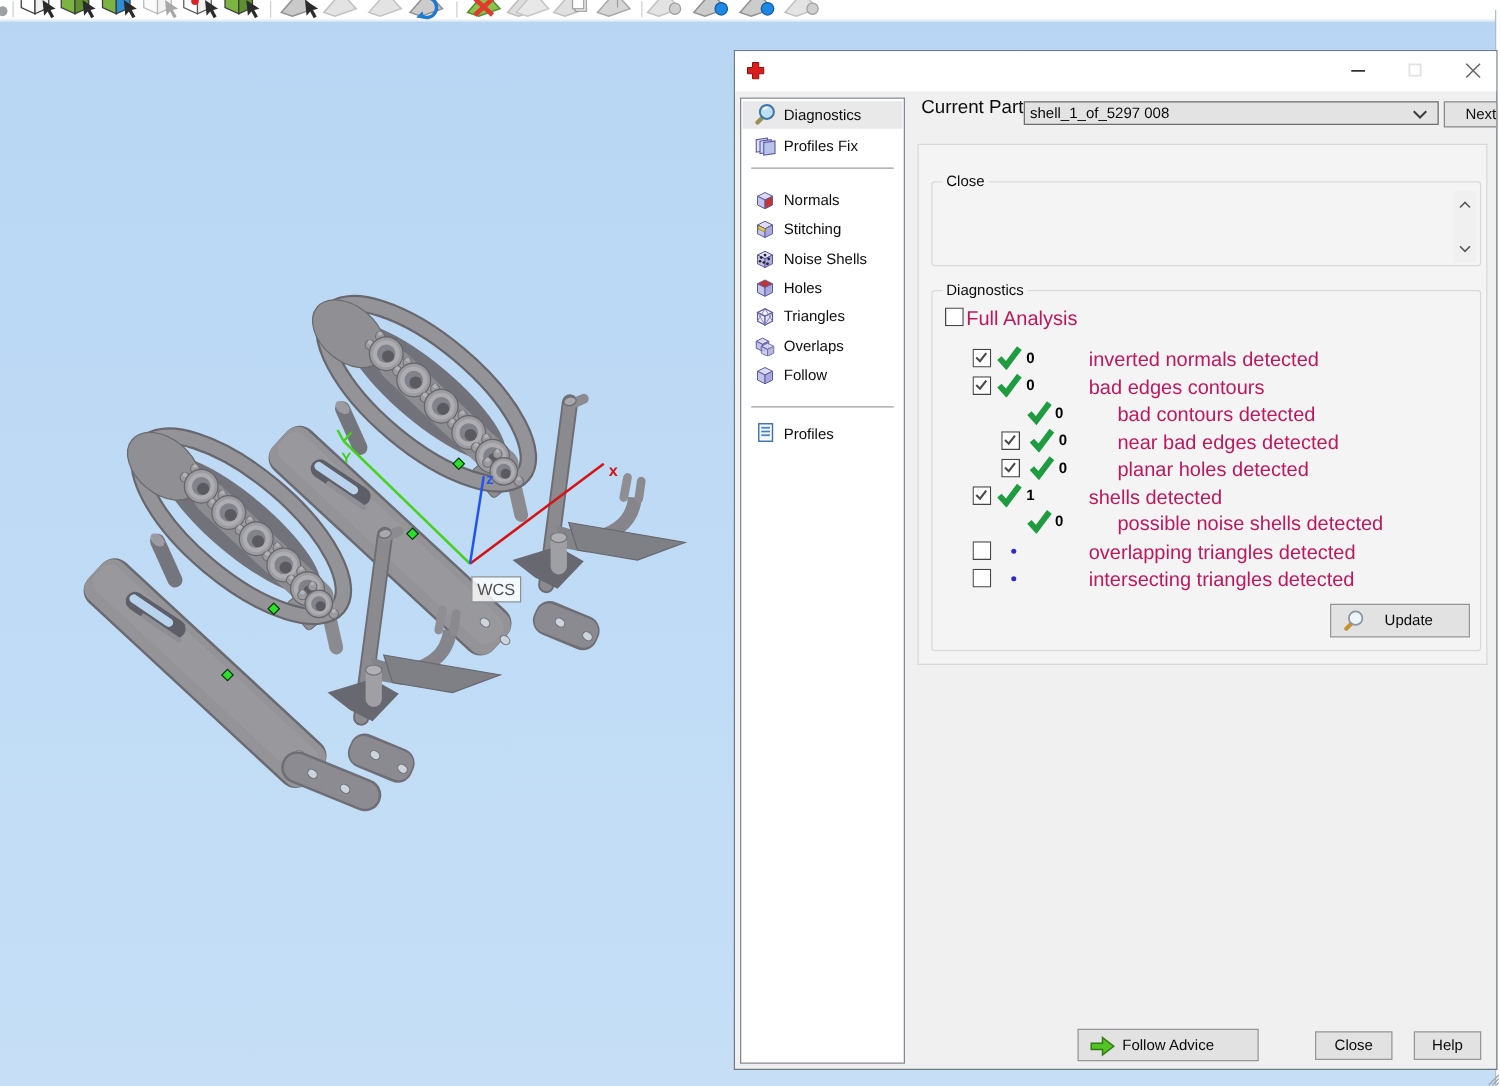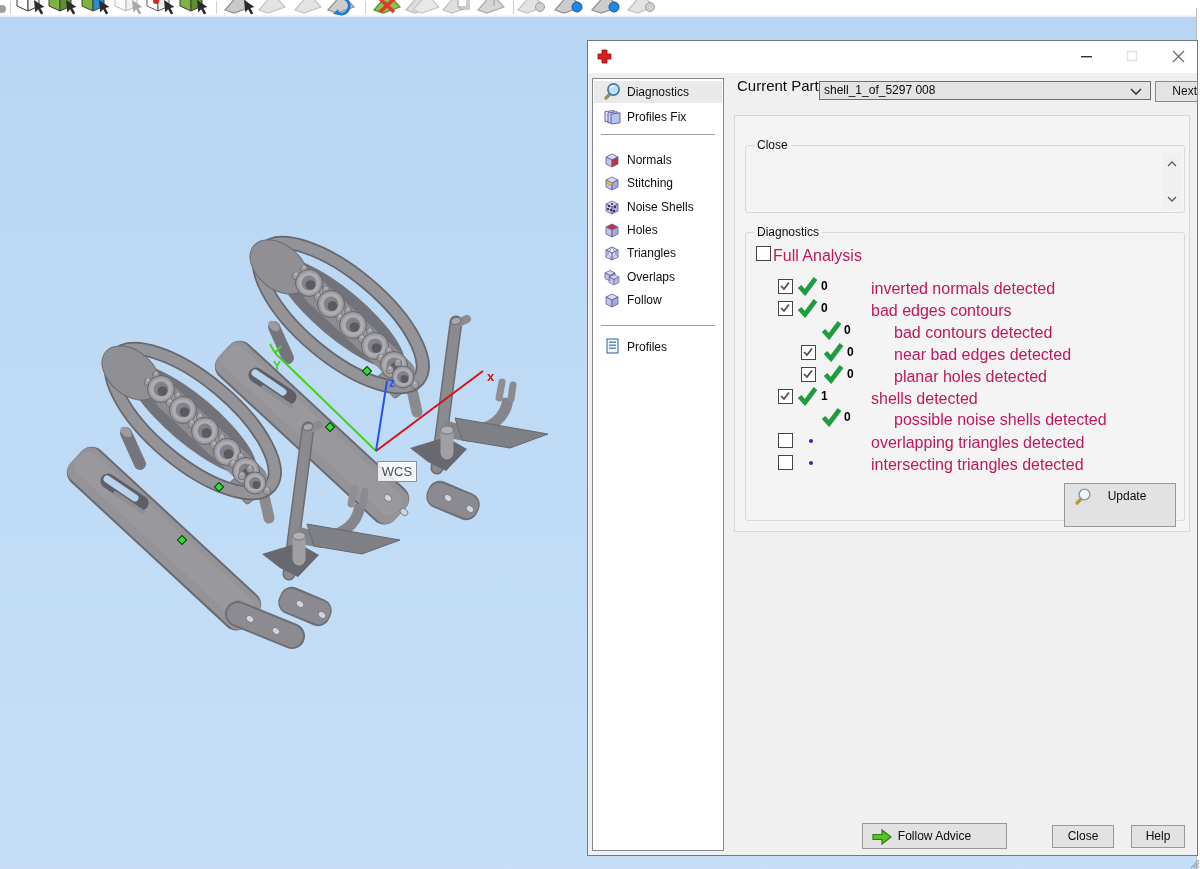--- a/index.html
+++ b/index.html
@@ -539,21 +539,21 @@
             <div class="dot" style="left:63px"></div>
             <div class="rtext" style="left:125px">overlapping triangles detected</div>
           </div>
           <div class="row" style="top:219px">
             <svg class="chk" style="left:32px;top:3px" width="15" height="15" viewBox="0 0 15 15">
               <rect x="0.5" y="0.5" width="14" height="14" fill="#fff" stroke="#454545"></rect>
             </svg>
             <div class="dot" style="left:63px"></div>
             <div class="rtext" style="left:125px">intersecting triangles detected</div>
           </div>
-        <div class="btn" id="btnUpdate" style="left:318px;top:250px;width:112px;height:44px;line-height:25px;padding-left:14px"><svg width="20" height="20" viewBox="0 0 20 20" style="position:absolute;left:8px;top:3px">
+        <div class="btn" id="btnUpdate" style="left:318px;top:250px;width:112px;height:27px;line-height:25px;padding-left:14px"><svg width="20" height="20" viewBox="0 0 20 20" style="position:absolute;left:8px;top:3px">
               <line x1="4" y1="16" x2="9" y2="11" stroke="#c8922a" stroke-width="3.2" stroke-linecap="round"></line>
               <circle cx="11.5" cy="7.5" r="5.4" fill="#eef6fc" stroke="#8a94a0" stroke-width="1.4"></circle>
             </svg>Update</div>
       </div>
     </div>
     <div class="btn" id="btnFollow" style="left:274px;top:782px;width:145px;height:26px;line-height:24px"><svg width="22" height="18" viewBox="0 0 22 18" style="position:absolute;left:8px;top:4px">
           <path d="M2 6.5 h9 v-4.5 l9 7 l-9 7 v-4.5 h-9 z" fill="#55c226" stroke="#2e7d12" stroke-width="1.2"></path>
         </svg>Follow Advice</div>
     <div class="btn" id="btnClose" style="left:464px;top:784px;width:62px;height:23px;line-height:21px">Close</div>
     <div class="btn" id="btnHelp" style="left:543px;top:784px;width:54px;height:23px;line-height:21px">Help</div>

